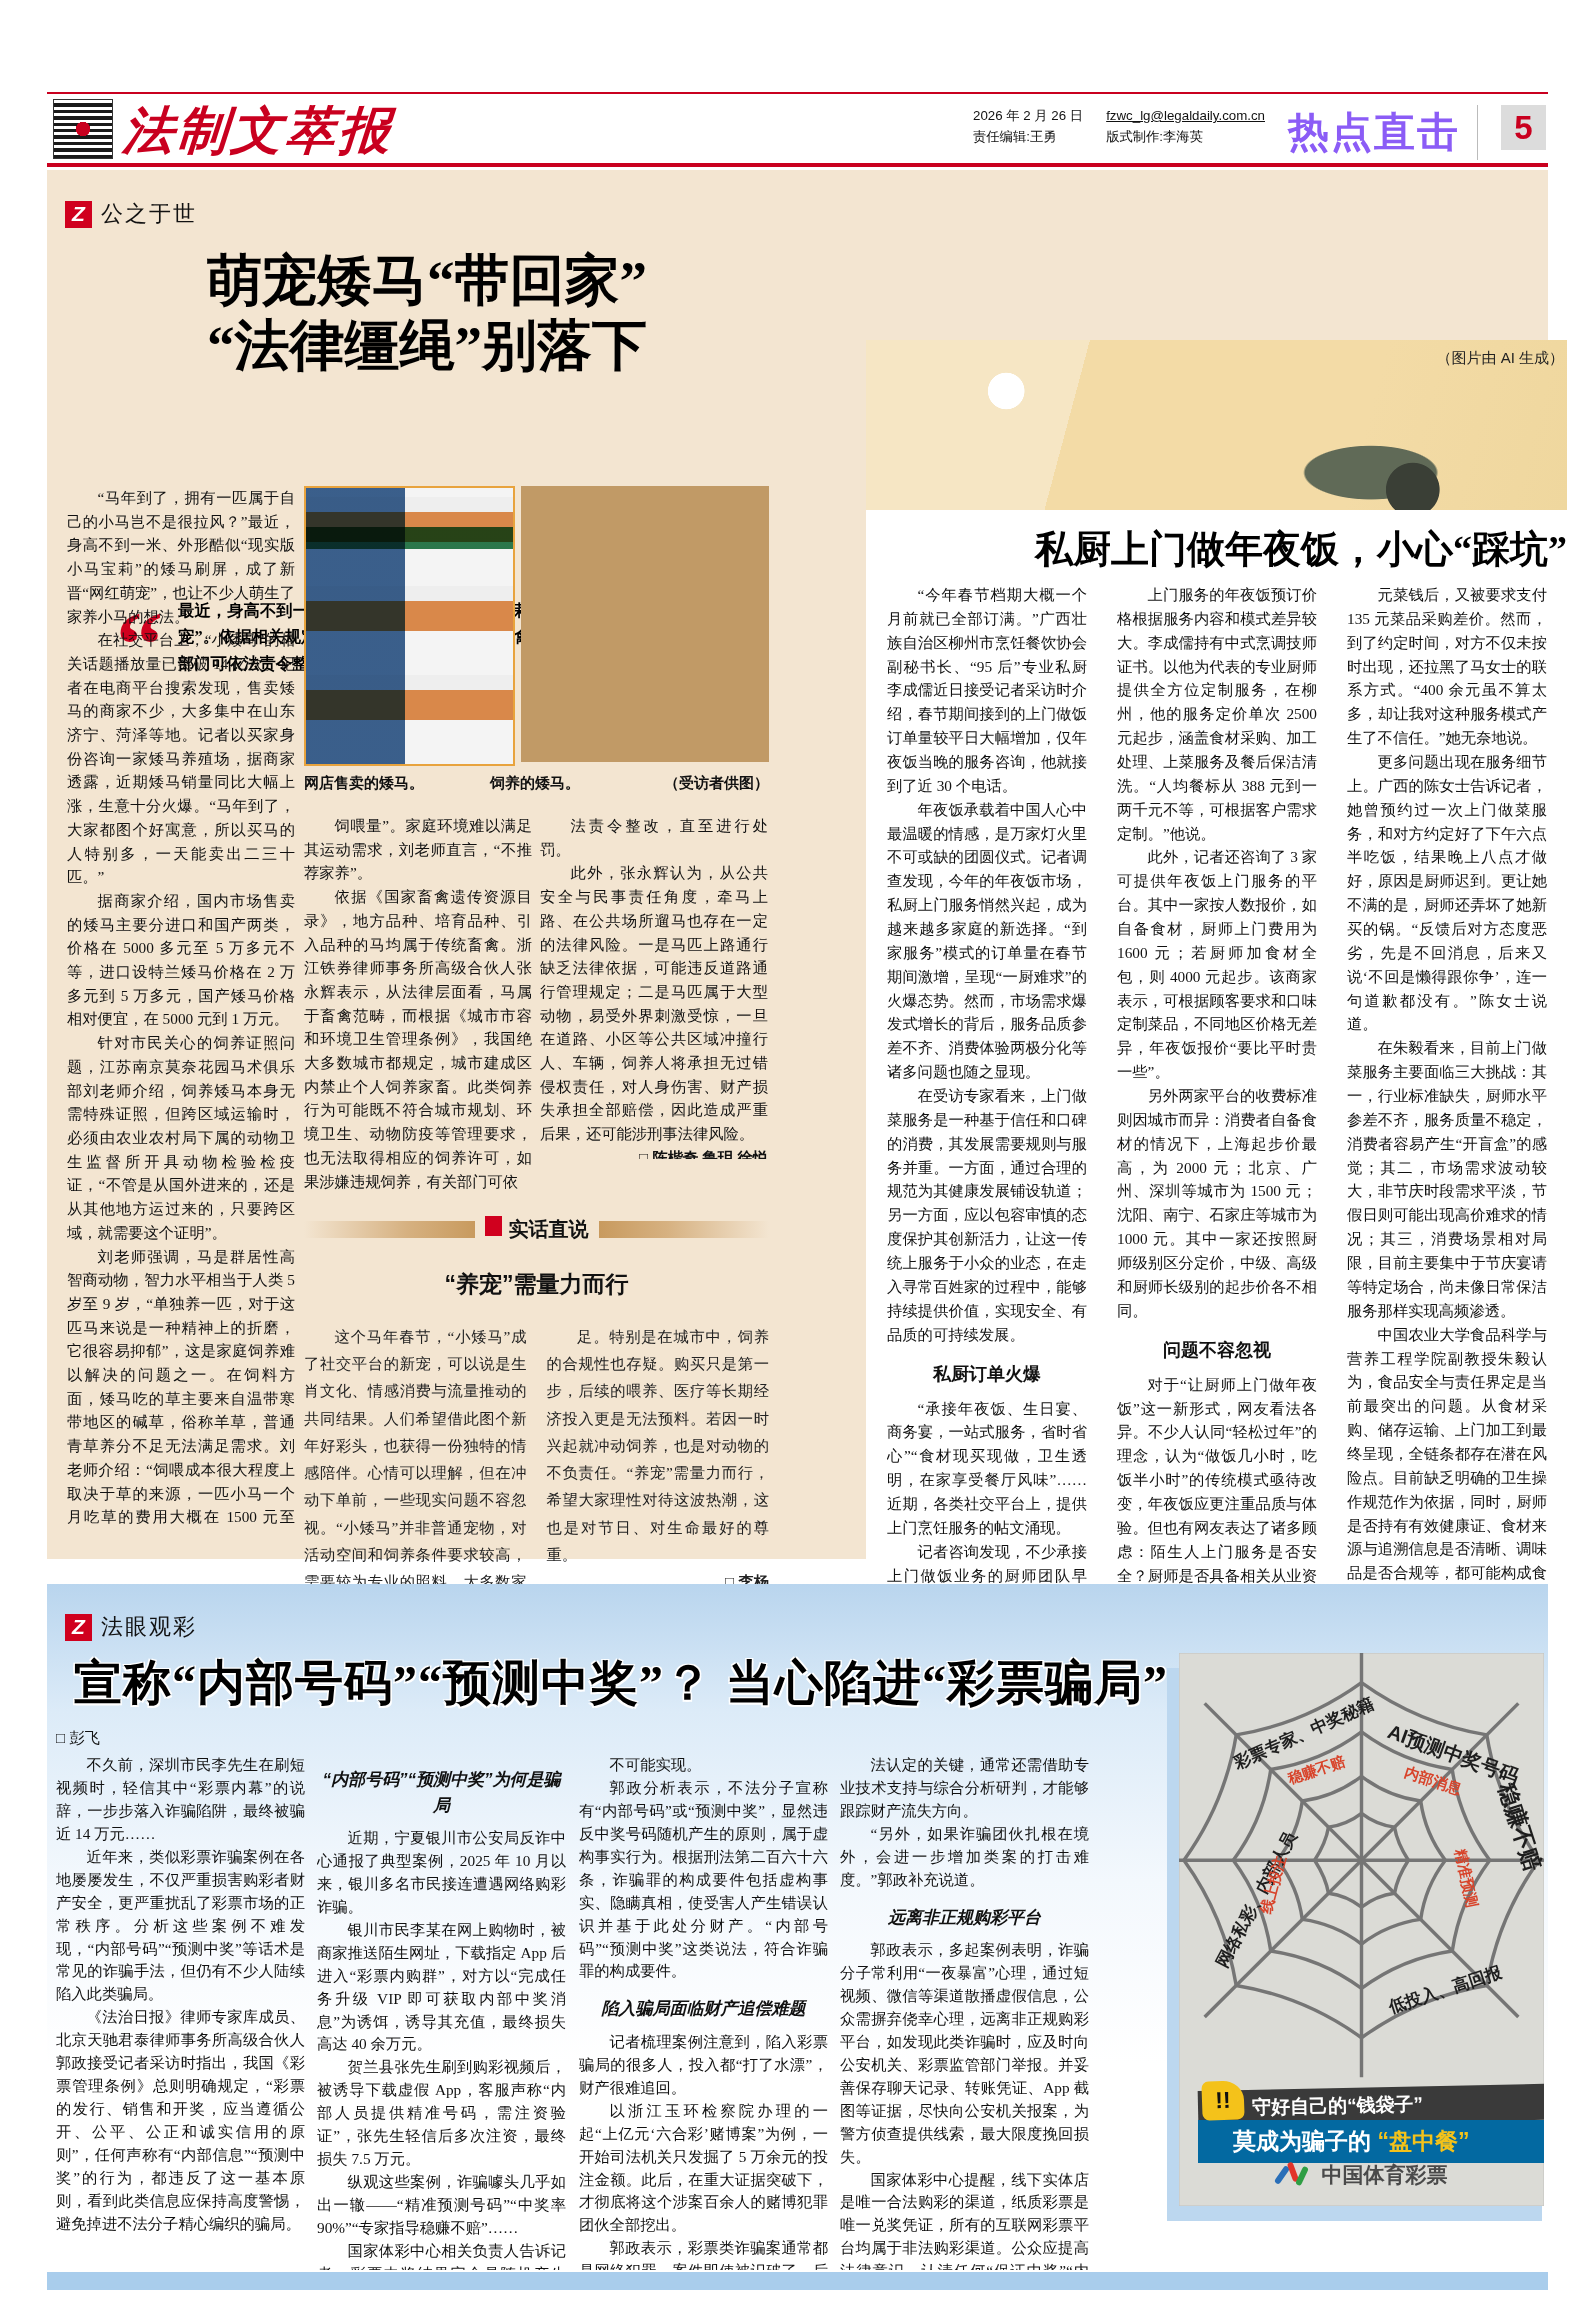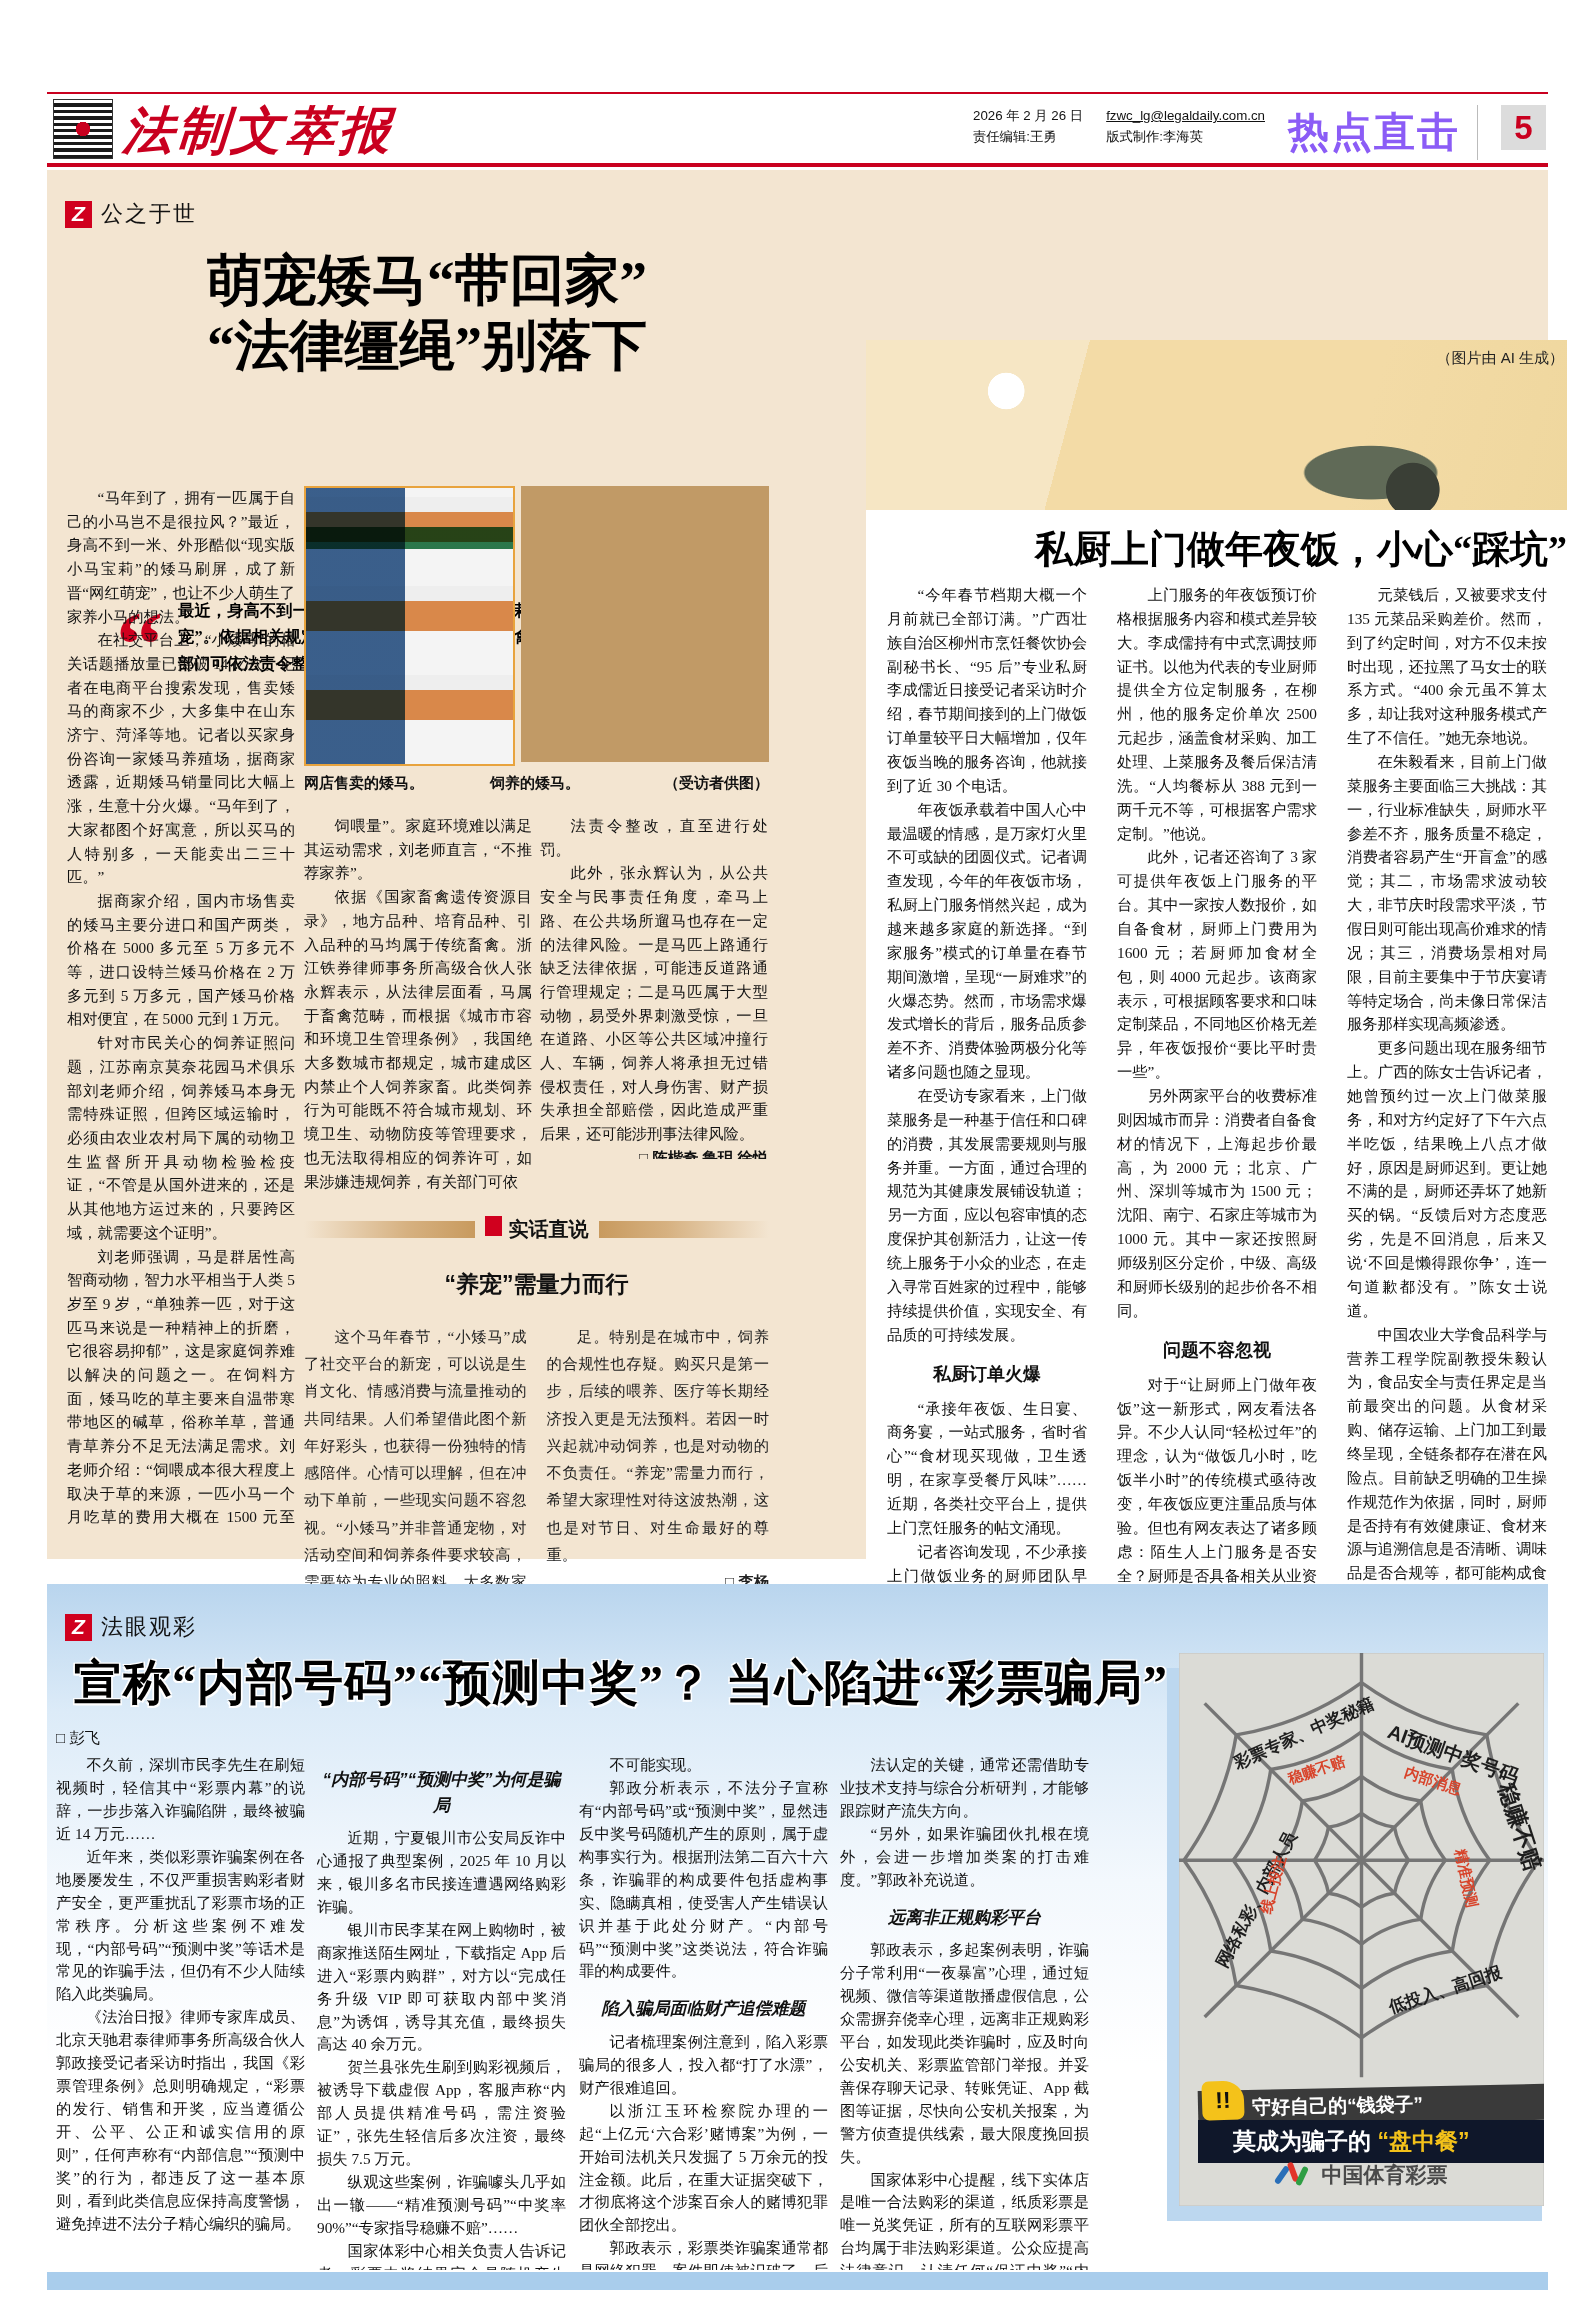--- a/index.html
+++ b/index.html
@@ -84,21 +84,21 @@
   .bcol2{left:270px;}
   .bcol3{left:532px;}
   .bcol4{left:793px;}
   .bcol .subhead{font-size:17px;font-style:italic;}
   
   .poster-shadow{left:1120px;top:84px;width:375px;height:553px;background:#bcd7ef;}
   .poster{left:1132px;top:69px;width:365px;height:553px;background:#dbdbd6;box-shadow:0 0 0 0.5px #c2c2bd inset;overflow:hidden;}
   .poster svg{display:block;}
   .pbanner{position:absolute;left:19px;width:328px;font-family:"Liberation Sans",sans-serif;font-weight:bold;}
   .pb1{top:434px;background:#3a3a3a;color:#fff;font-size:19px;padding:5px 0 5px 54px;transform:rotate(-1.2deg);}
-  .pb2{top:467px;background:#0f172a;color:#fff;font-size:23px;padding:6px 0 6px 35px;}
+  .pb2{top:467px;background:#0369a1;color:#fff;font-size:23px;padding:6px 0 6px 35px;}
   .pb2 .hl{color:#f4c21a;}
   .warn{position:absolute;left:23px;top:428px;width:42px;height:39px;background:#f4c21a;border-radius:7px 50% 7px 7px;display:flex;align-items:center;justify-content:center;color:#101010;font-weight:bold;font-size:23px;font-family:"Liberation Sans",sans-serif;transform:rotate(-2deg);z-index:2;}
   .pbrand{position:absolute;left:0;top:508px;width:365px;display:flex;align-items:center;justify-content:center;gap:11px;font-family:"Liberation Sans",sans-serif;font-size:21px;font-weight:bold;color:#4a4a4a;}
   .tc-logo{width:35px;height:28px;position:relative;}
   .tc-logo i{position:absolute;width:6px;height:20px;border-radius:3px;}
   .bstrip{left:0;bottom:0;width:1501px;height:18px;background:#a9cdec;}
 </style>
 </head>
 <body>
 
@@ -205,22 +205,22 @@
         <p>上门服务的年夜饭预订价格根据服务内容和模式差异较大。李成儒持有中式烹调技师证书。以他为代表的专业厨师提供全方位定制服务，在柳州，他的服务定价单次 2500 元起步，涵盖食材采购、加工处理、上菜服务及餐后保洁清洗。“人均餐标从 388 元到一两千元不等，可根据客户需求定制。”他说。</p>
         <p>此外，记者还咨询了 3 家可提供年夜饭上门服务的平台。其中一家按人数报价，如自备食材，厨师上门费用为 1600 元；若厨师加食材全包，则 4000 元起步。该商家表示，可根据顾客要求和口味定制菜品，不同地区价格无差异，年夜饭报价“要比平时贵一些”。</p>
         <p>另外两家平台的收费标准则因城市而异：消费者自备食材的情况下，上海起步价最高，为 2000 元；北京、广州、深圳等城市为 1500 元；沈阳、南宁、石家庄等城市为 1000 元。其中一家还按照厨师级别区分定价，中级、高级和厨师长级别的起步价各不相同。</p>
         <div class="subhead">问题不容忽视</div>
         <p>对于“让厨师上门做年夜饭”这一新形式，网友看法各异。不少人认同“轻松过年”的理念，认为“做饭几小时，吃饭半小时”的传统模式亟待改变，年夜饭应更注重品质与体验。但也有网友表达了诸多顾虑：陌生人上门服务是否安全？厨师是否具备相关从业资质？</p>
         <p>记者调查发现，健康证在多数正规平台及从业者中已成为标配。多个私厨团队向记者回应，其厨师均经过系统培训，持有健康证与厨师证是入职的基本门槛。但在私人接单领域，健康证、厨师证的落实情况并非完全透明。</p>
       </div>
     <div class="abs col rcol rcol3">
       <div>
           <p>元菜钱后，又被要求支付 135 元菜品采购差价。然而，到了约定时间，对方不仅未按时出现，还拉黑了马女士的联系方式。“400 余元虽不算太多，却让我对这种服务模式产生了不信任。”她无奈地说。</p>
+          <p>更多问题出现在服务细节上。广西的陈女士告诉记者，她曾预约过一次上门做菜服务，和对方约定好了下午六点半吃饭，结果晚上八点才做好，原因是厨师迟到。更让她不满的是，厨师还弄坏了她新买的锅。“反馈后对方态度恶劣，先是不回消息，后来又说‘不回是懒得跟你争’，连一句道歉都没有。”陈女士说道。</p>
           <p>在朱毅看来，目前上门做菜服务主要面临三大挑战：其一，行业标准缺失，厨师水平参差不齐，服务质量不稳定，消费者容易产生“开盲盒”的感觉；其二，市场需求波动较大，非节庆时段需求平淡，节假日则可能出现高价难求的情况；其三，消费场景相对局限，目前主要集中于节庆宴请等特定场合，尚未像日常保洁服务那样实现高频渗透。</p>
-          <p>更多问题出现在服务细节上。广西的陈女士告诉记者，她曾预约过一次上门做菜服务，和对方约定好了下午六点半吃饭，结果晚上八点才做好，原因是厨师迟到。更让她不满的是，厨师还弄坏了她新买的锅。“反馈后对方态度恶劣，先是不回消息，后来又说‘不回是懒得跟你争’，连一句道歉都没有。”陈女士说道。</p>
           <p>中国农业大学食品科学与营养工程学院副教授朱毅认为，食品安全与责任界定是当前最突出的问题。从食材采购、储存运输、上门加工到最终呈现，全链条都存在潜在风险点。目前缺乏明确的卫生操作规范作为依据，同时，厨师是否持有有效健康证、食材来源与追溯信息是否清晰、调味品是否合规等，都可能构成食品安全风险。此外，还可能存在一些慢性或隐蔽性危害。</p>
           <p>“一旦发生食品安全问题，定责会非常困难。”朱毅说，目前的上门大厨多为接单式松散合作模式，平台多定位为信息中介，倾向于规避责任。明确“平台作为第一责任人并率先承担赔付义务”的机制，可能是推动行业规范的关键一步。</p>
         </div>
 
     </div>
   </div>
 </div>
 
 <div class="abs bottom-region">
   <div class="abs zrow" style="left:18px;top:28px;">

